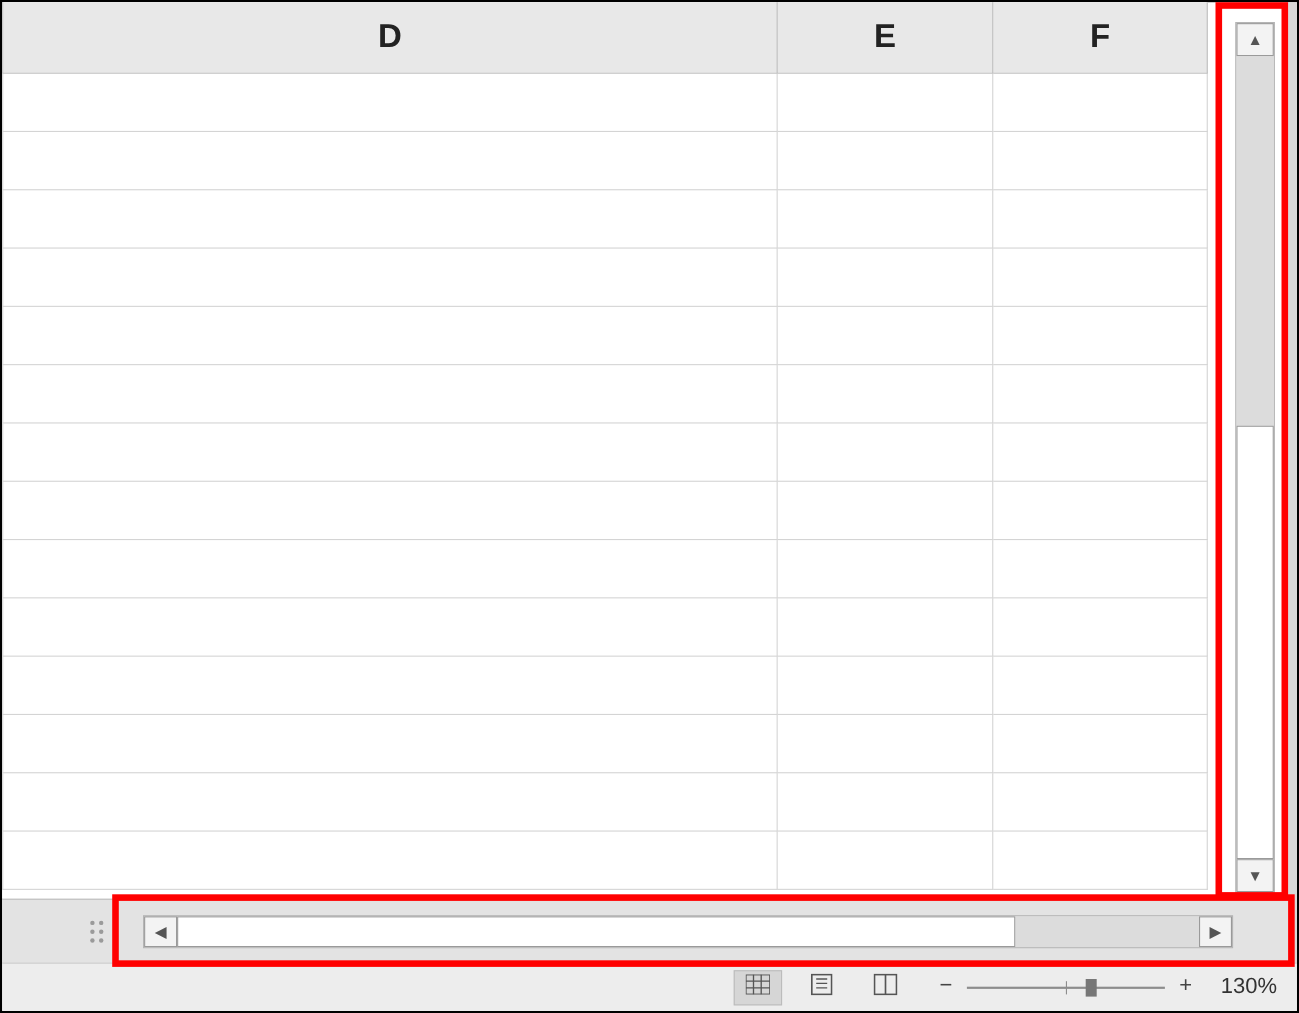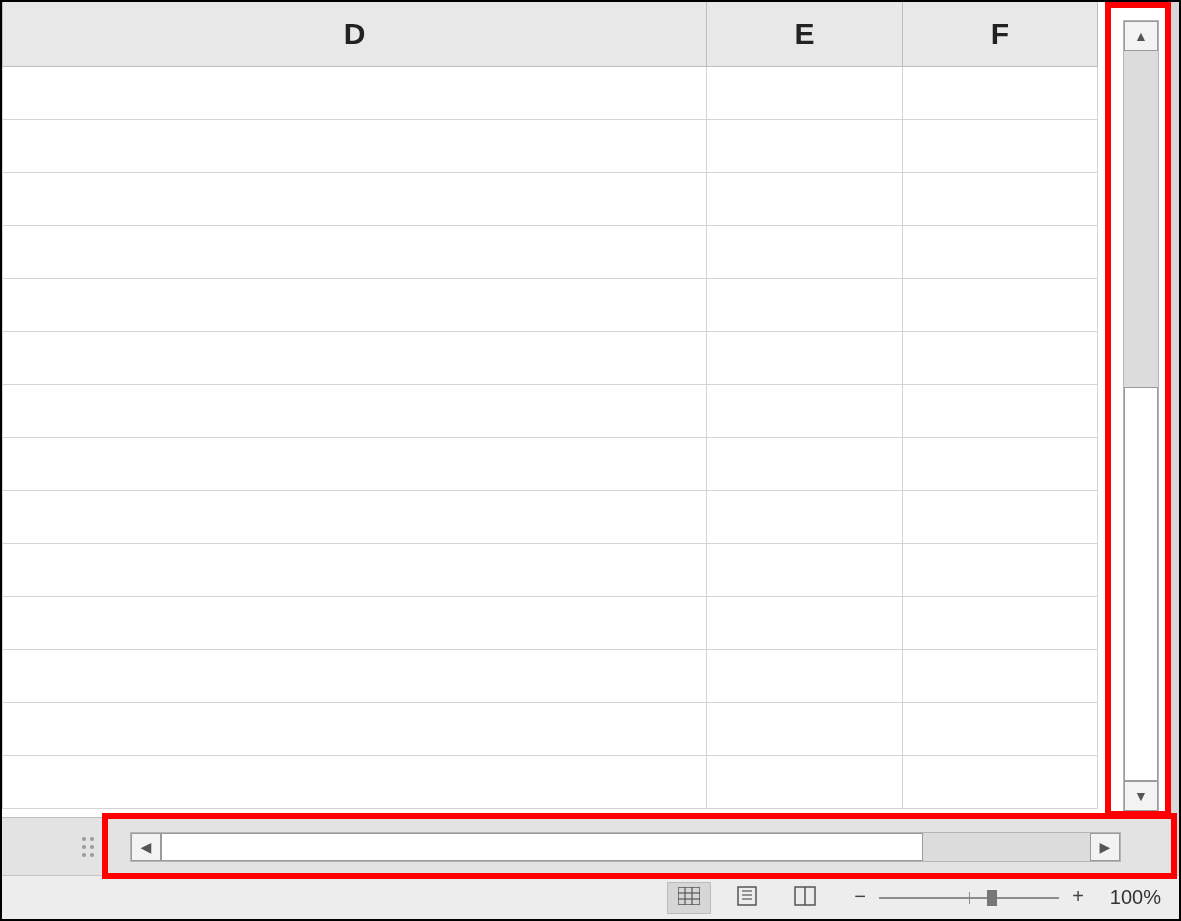--- a/index.html
+++ b/index.html
@@ -439,17 +439,17 @@
     </div>
 
     <div class="zoom-group">
       <div class="zoom-btn">−</div>
       <div class="zoom-slider">
         <div class="rail"></div>
         <div class="center-tick"></div>
         <div class="handle" id="zoom-handle" style="left: 63%;"></div>
       </div>
       <div class="zoom-btn">+</div>
-      <div class="zoom-label">100%</div>
+      <div class="zoom-label">130%</div>
     </div>
   </div>
 
 </div>
 
 </body></html>

